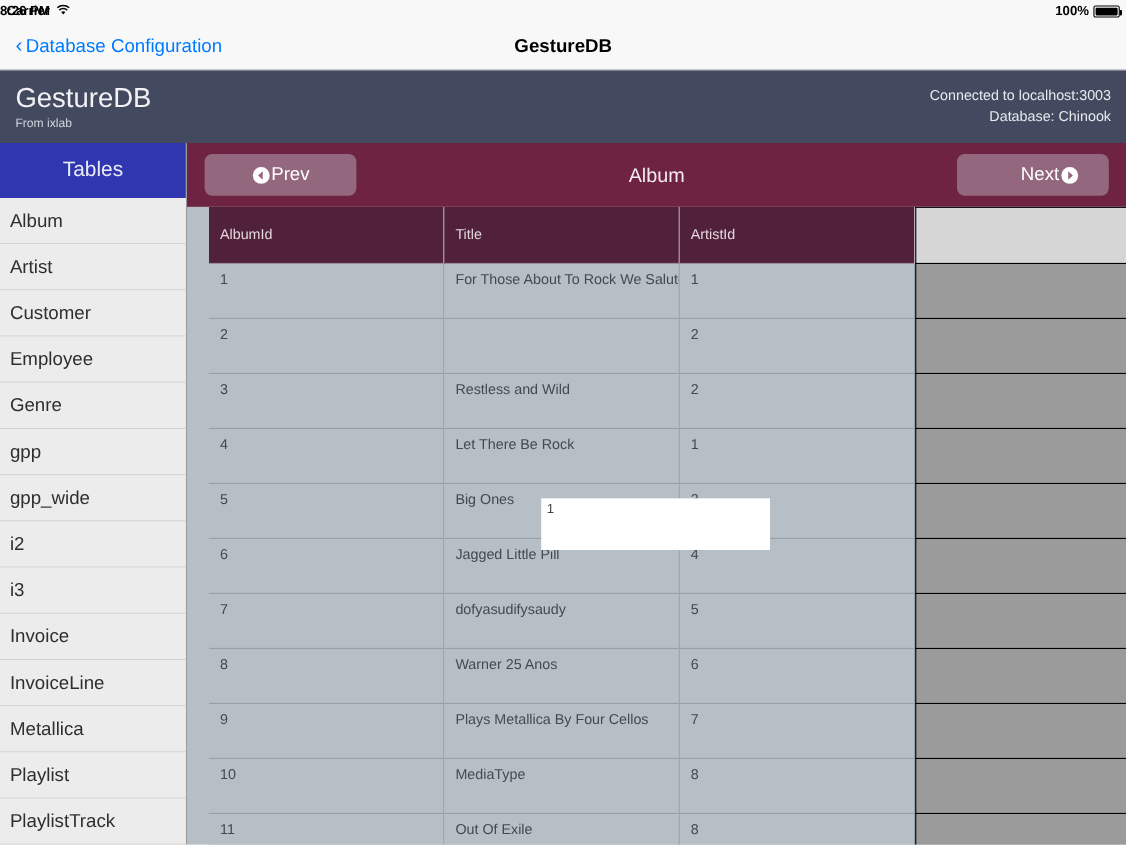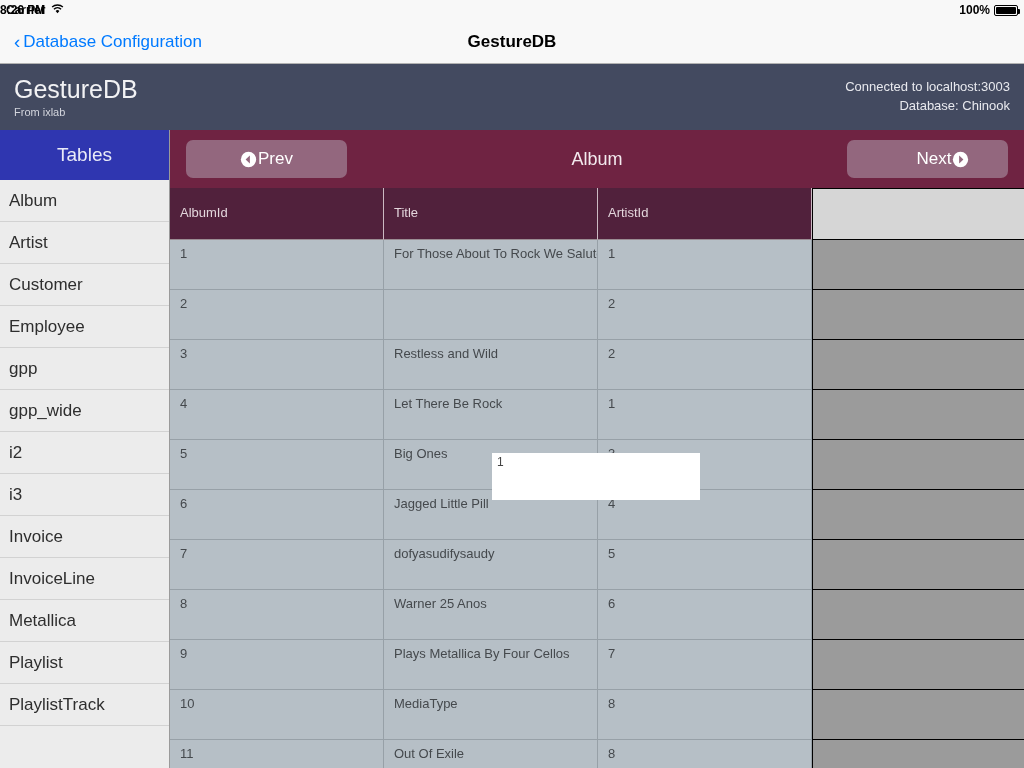--- a/index.html
+++ b/index.html
@@ -83,34 +83,34 @@
 
   
   .main { flex: 1 1 auto; display: flex; flex-direction: column; min-width: 0; background: #b6bfc6; }
 
   .toolbar {
     height: 58px; flex: 0 0 58px; background: #6f2342;
     display: flex; align-items: center; padding: 0 16px;
     position: relative;
   }
   .tb-btn {
-    width: 161px; height: 38px; border-radius: 7px;
+    width: 138px; height: 38px; border-radius: 7px;
     background: #93677e; color: #fff; border: none;
     font-size: 17px; display: flex; align-items: center; justify-content: center;
     gap: 1px; cursor: pointer; font-family: inherit;
   }
   .tb-title {
     position: absolute; left: 0; right: 0; text-align: center;
     font-size: 18px; color: #f3eaee; pointer-events: none;
   }
   .tb-btn.next { margin-left: auto; padding-left: 31px; }
   .circ-arrow { width: 17px; height: 17px; flex: 0 0 17px; }
 
   
-  .grid { flex: 1 1 auto; position: relative; overflow: hidden; }
+  .grid { flex: 1 1 auto; position: relative; overflow: hidden; padding-left: 20px; }
   .grid-row { display: flex; }
   .cell {
     border-right: 1px solid #e9dfe4;
     padding: 6px 10px 0 10px;
     font-size: 13px; overflow: hidden; white-space: nowrap;
   }
   .head-row .cell {
     height: 52px; background: #51213c; color: #e3d6dc;
     border-right: 1px solid #cbb9c2; border-bottom: 1px solid #9a8d93;
     padding-top: 17px;
@@ -188,20 +188,23 @@
             <span>Album</span>
           </li>
           <li class="sidebar-item">
             <span>Artist</span>
           </li>
           <li class="sidebar-item">
             <span>Customer</span>
           </li>
           <li class="sidebar-item">
             <span>Employee</span>
+          </li>
+          <li class="sidebar-item">
+            <span>Genre</span>
           </li>
           <li class="sidebar-item">
             <span>gpp</span>
           </li>
           <li class="sidebar-item">
             <span>gpp_wide</span>
           </li>
           <li class="sidebar-item">
             <span>i2</span>
           </li>

